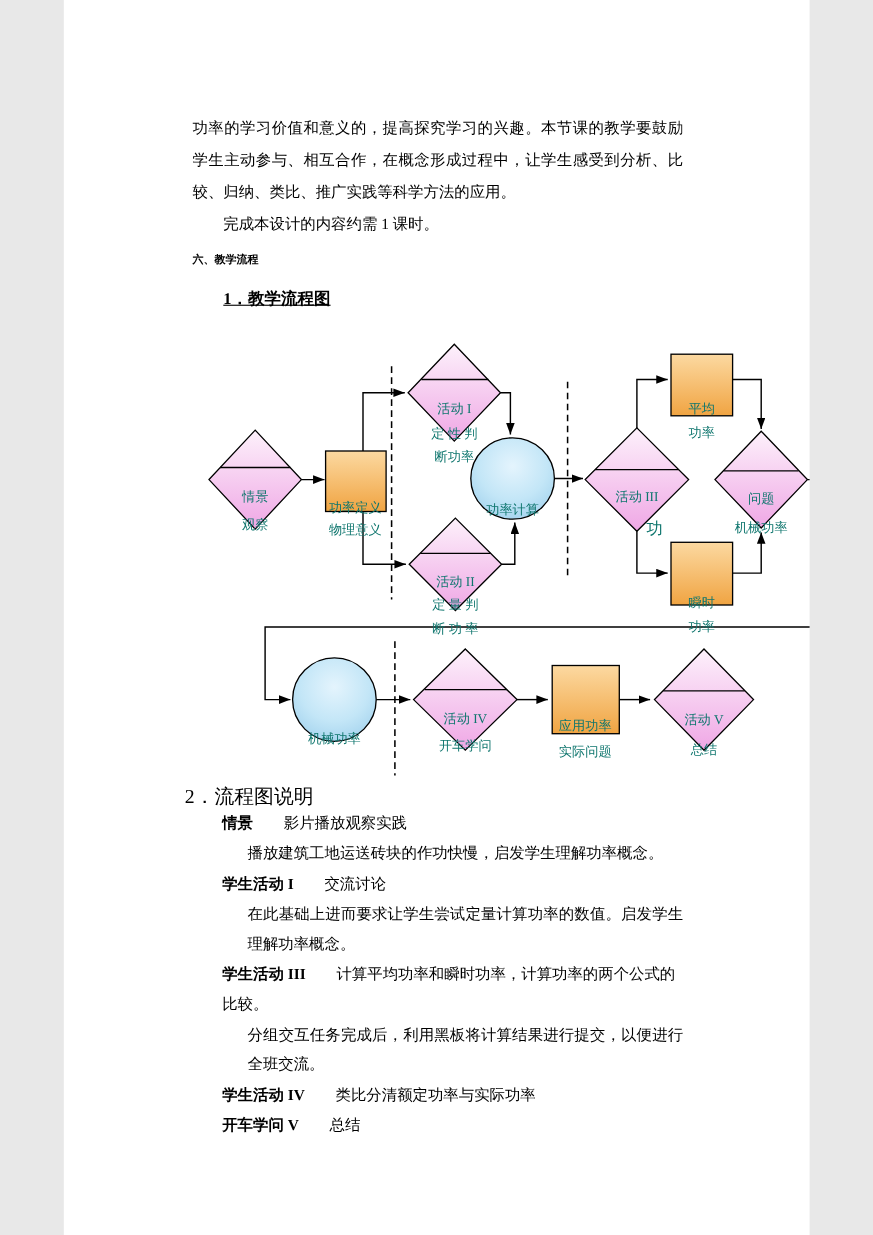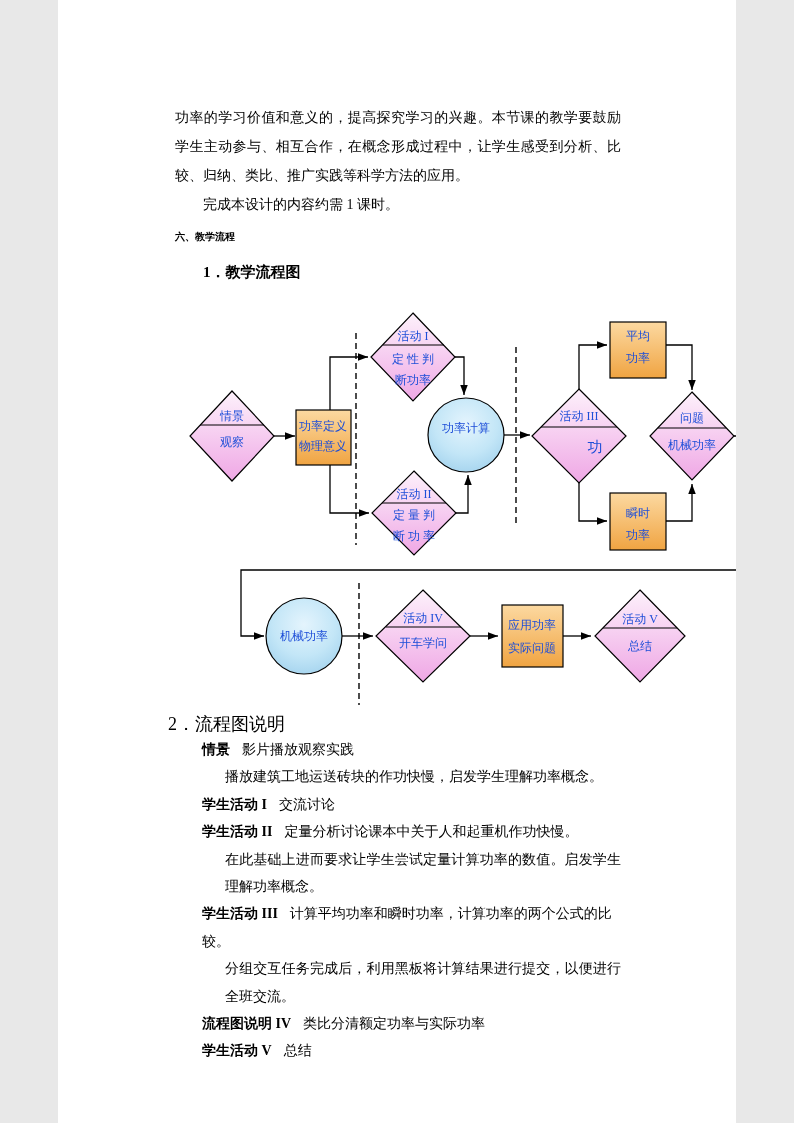--- a/index.html
+++ b/index.html
@@ -25,20 +25,21 @@
     font-size:10px;
     line-height:20px;
     font-weight:bold;
   }
   .h-sub{
     margin:15px 0 0 0;
     padding-left:28px;
     font-size:15px;
     line-height:20px;
     font-weight:bold;
+    text-decoration:underline;
   }
   .h-sub2{
     margin:6px 0 0 -7px;
     font-size:18px;
     line-height:20px;
     font-weight:normal;
   }
   
   .flowchart{
     position:relative;
@@ -46,28 +47,29 @@
     height:413px;
     margin:13px 0 0 -117px;
   }
   .flowchart svg{position:absolute;left:0;top:0;}
   .fc-text{
     position:absolute;
     transform:translate(-50%,-50%);
     font-size:12px;
     line-height:1;
     white-space:pre;
-    color:#1d4ed8;
+    color:#0f766e;
+    margin-top:35px;
   }
   .fc-text.big{font-size:15px;}
   
   .explanation{margin-top:2px;font-size:14px;line-height:27.4px;}
   .exp-head{padding-left:27px;}
   .exp-label{font-weight:bold;}
-  .exp-heading{margin-left:12px;}
+  .exp-heading{margin-left:28px;}
   .exp-detail{padding-left:50px;text-align:justify;}
 </style>
 </head>
 <body>
 
 <div class="page">
   <div class="doc">
 
     <p class="body-text">功率的学习价值和意义的，提高探究学习的兴趣。本节课的教学要鼓励学生主动参与、相互合作，在概念形成过程中，让学生感受到分析、比较、归纳、类比、推广实践等科学方法的应用。</p>
     <p class="body-text indent">完成本设计的内容约需 1 课时。</p>
@@ -202,37 +204,34 @@
           <span class="exp-label">情景</span><span class="exp-heading">影片播放观察实践</span>
         </div>
         <div class="exp-detail">播放建筑工地运送砖块的作功快慢，启发学生理解功率概念。</div>
       </div>
       <div class="exp-item">
         <div class="exp-head">
           <span class="exp-label">学生活动 I</span><span class="exp-heading">交流讨论</span>
         </div>
       </div>
       <div class="exp-item">
-        <div class="exp-head">
-          <span class="exp-label">学生活动 II</span><span class="exp-heading">定量分析讨论课本中关于人和起重机作功快慢。</span>
-        </div>
         <div class="exp-detail">在此基础上进而要求让学生尝试定量计算功率的数值。启发学生理解功率概念。</div>
       </div>
       <div class="exp-item">
         <div class="exp-head">
           <span class="exp-label">学生活动 III</span><span class="exp-heading">计算平均功率和瞬时功率，计算功率的两个公式的比较。</span>
         </div>
         <div class="exp-detail">分组交互任务完成后，利用黑板将计算结果进行提交，以便进行全班交流。</div>
       </div>
       <div class="exp-item">
         <div class="exp-head">
-          <span class="exp-label">流程图说明 IV</span><span class="exp-heading">类比分清额定功率与实际功率</span>
-        </div>
-      </div>
-      <div class="exp-item">
-        <div class="exp-head">
-          <span class="exp-label">学生活动 V</span><span class="exp-heading">总结</span>
+          <span class="exp-label">学生活动 IV</span><span class="exp-heading">类比分清额定功率与实际功率</span>
+        </div>
+      </div>
+      <div class="exp-item">
+        <div class="exp-head">
+          <span class="exp-label">开车学问 V</span><span class="exp-heading">总结</span>
         </div>
       </div>
     </div>
 
   </div>
 </div>
 
 </body></html>

